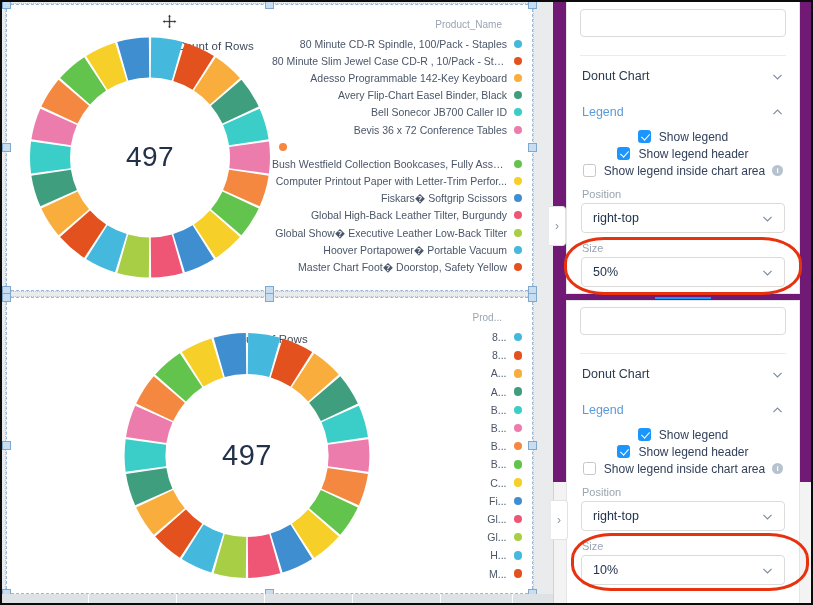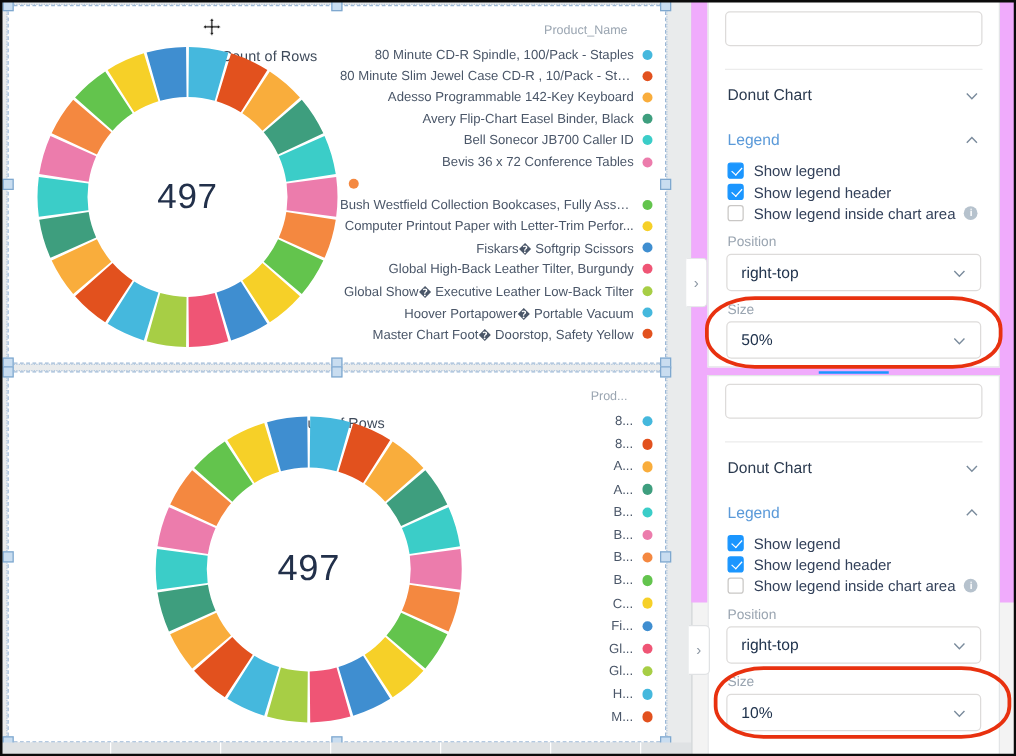--- a/index.html
+++ b/index.html
@@ -85,21 +85,21 @@
 
   
   .move-cursor {
     position: absolute; left: 155px; top: 9px; width: 15px; height: 15px;
     pointer-events: none;
   }
 
   
   .panel-col {
     position: absolute; left: 553px; top: 0; width: 260px; height: 482px;
-    background: #f0abfc;
+    background: #701a75;
   }
   .panel {
     position: absolute; left: 13px; width: 234px;
     background: #ffffff; border: 1px solid #e3e5e7;
   }
   .panel.p1 { top: -36px; height: 330px; }
   .panel.p2 { top: 300px; height: 330px; }
 
   .field-stub {
     margin: 44px 13px 0; height: 28px;
@@ -114,21 +114,21 @@
 
   .row-collapsible {
     display: flex; align-items: center; justify-content: space-between;
     padding: 13px 15px 13px 15px; font-size: 12.5px; color: #2b3a4f;
   }
   .row-collapsible.legend-row { color: #5b9ad9; padding-top: 9px; padding-bottom: 9px; }
   .chev { width: 13px; height: 13px; color: #7a8b9c; }
   .chev svg { display: block; }
 
   .check-row {
-    display: flex; align-items: center; padding: 1.5px 15px; font-size: 12px; color: #33415a;
+    display: flex; align-items: center; padding: 1.5px 15px; font-size: 12px; color: #33415a; justify-content: center;
   }
   .cbox {
     width: 13px; height: 13px; border-radius: 2.5px; flex: 0 0 auto;
     margin-right: 8px; border: 1px solid #c9c7c5; background: #fff;
     position: relative;
   }
   .cbox.on { background: #1b96ff; border-color: #1b96ff; }
   .cbox.on::after {
     content:""; position:absolute; left: 4px; top: 1px; width: 4px; height: 7px;
     border: solid #fff; border-width: 0 1.8px 1.8px 0; transform: rotate(42deg);

